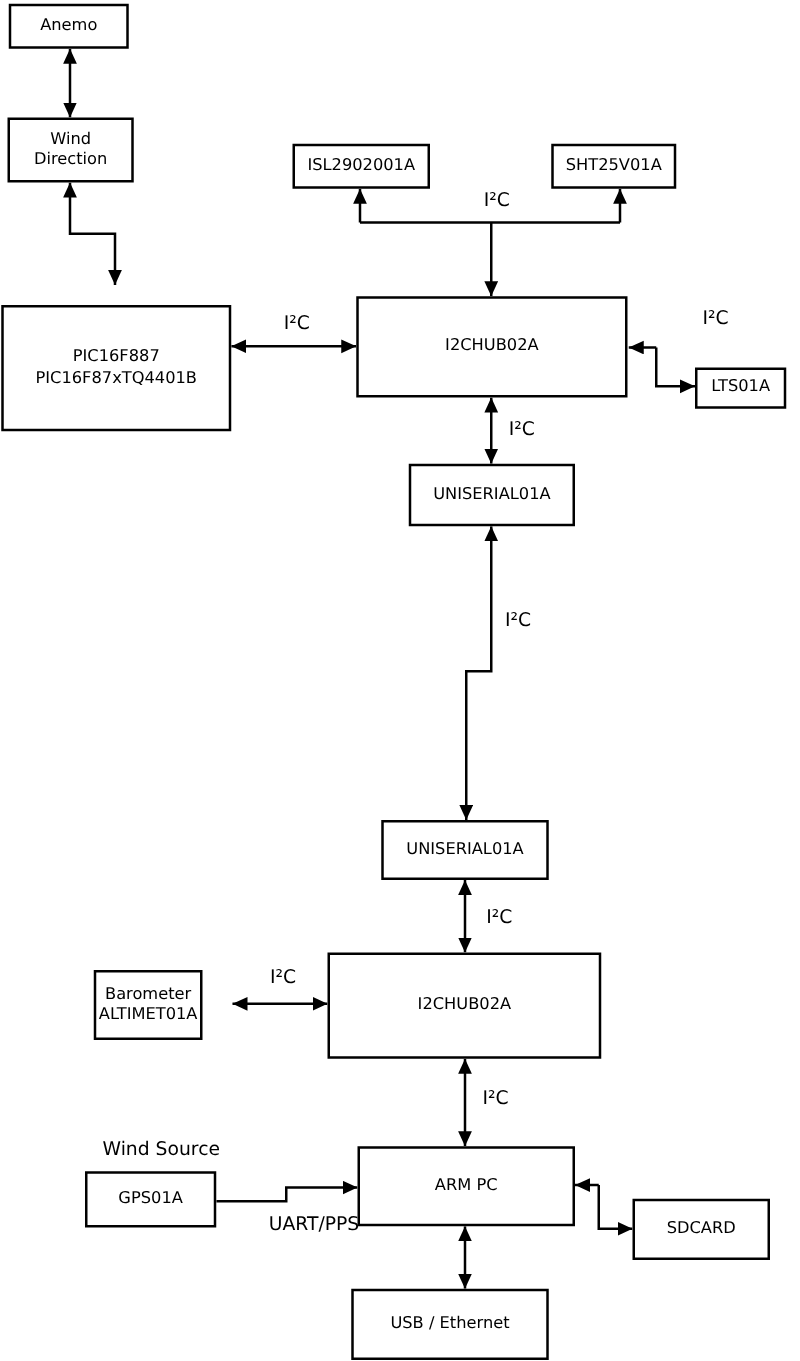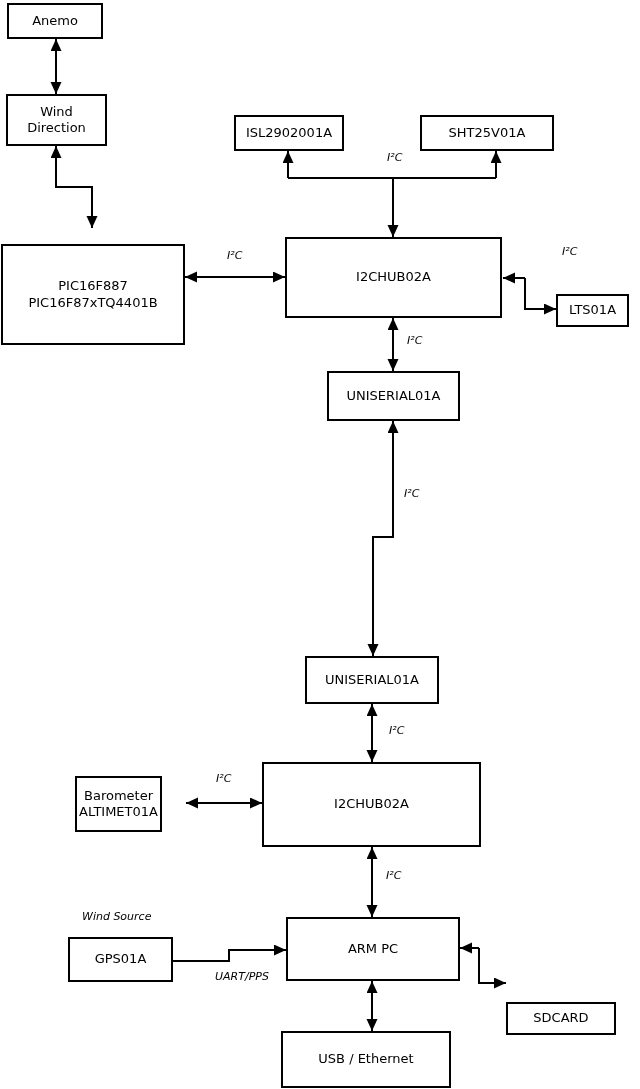--- a/index.html
+++ b/index.html
@@ -17,23 +17,22 @@
     box-sizing:border-box;
     border:2px solid #000000;
     background:#ffffff;
     display:flex;align-items:center;justify-content:center;
     text-align:center;
     font-size:13px;line-height:1.25;
     white-space:pre-line;
   }
   .elabel{
     position:absolute;
-    font-size:11px;line-height:1.2;
+    font-size:15px;line-height:1.2;
     white-space:nowrap;
-    font-style:italic;
   }
 </style>
 </head>
 <body>
 
 <div id="canvas">
 
   <svg id="wires" viewBox="0 0 640 1089" xmlns="http://www.w3.org/2000/svg">
     <defs>
       <marker id="arr" markerUnits="userSpaceOnUse" markerWidth="14" markerHeight="12" refX="12" refY="5.5" orient="auto-start-reverse">
@@ -65,42 +64,42 @@
   <div class="node" style="left:7px;top:3px;width:96px;height:36px;">Anemo</div>
 
   <div class="node" style="left:6px;top:94px;width:101px;height:52px;">Wind
 Direction</div>
 
   <div class="node" style="left:1px;top:228px;width:184px;height:101px;margin-top:16px;">PIC16F887
 PIC16F87xTQ4401B</div>
 
   <div class="node" style="left:234px;top:115px;width:110px;height:36px;">ISL2902001A</div>
 
-  <div class="node" style="left:420px;top:115px;width:134px;height:36px;">SHT25V01A</div>
+  <div class="node" style="left:441px;top:115px;width:100px;height:36px;">SHT25V01A</div>
 
   <div class="node" style="left:285px;top:237px;width:217px;height:81px;">I2CHUB02A</div>
 
   <div class="node" style="left:556px;top:294px;width:73px;height:33px;">LTS01A</div>
 
   <div class="node" style="left:327px;top:371px;width:133px;height:50px;">UNISERIAL01A</div>
 
   <div class="node" style="left:305px;top:656px;width:134px;height:48px;">UNISERIAL01A</div>
 
   <div class="node" style="left:262px;top:762px;width:219px;height:85px;">I2CHUB02A</div>
 
   <div class="node" style="left:75px;top:776px;width:87px;height:56px;">Barometer
 ALTIMET01A</div>
 
   <div class="node" style="left:68px;top:937px;width:105px;height:45px;">GPS01A</div>
 
   <div class="node" style="left:286px;top:917px;width:174px;height:64px;">ARM PC</div>
 
-  <div class="node" style="left:506px;top:959px;width:110px;height:33px;margin-top:43px;">SDCARD</div>
+  <div class="node" style="left:506px;top:959px;width:110px;height:49px;">SDCARD</div>
 
-  <div class="node" style="left:281px;top:1031px;width:170px;height:57px;text-align:right;">USB / Ethernet</div>
+  <div class="node" style="left:281px;top:1031px;width:158px;height:57px;text-align:right;">USB / Ethernet</div>
 
   <span class="elabel" style="left:387px;top:151px;">I²C</span>
 
   <span class="elabel" style="left:227px;top:249px;">I²C</span>
 
   <span class="elabel" style="left:562px;top:245px;">I²C</span>
 
   <span class="elabel" style="left:407px;top:334px;">I²C</span>
 
   <span class="elabel" style="left:404px;top:487px;">I²C</span>

